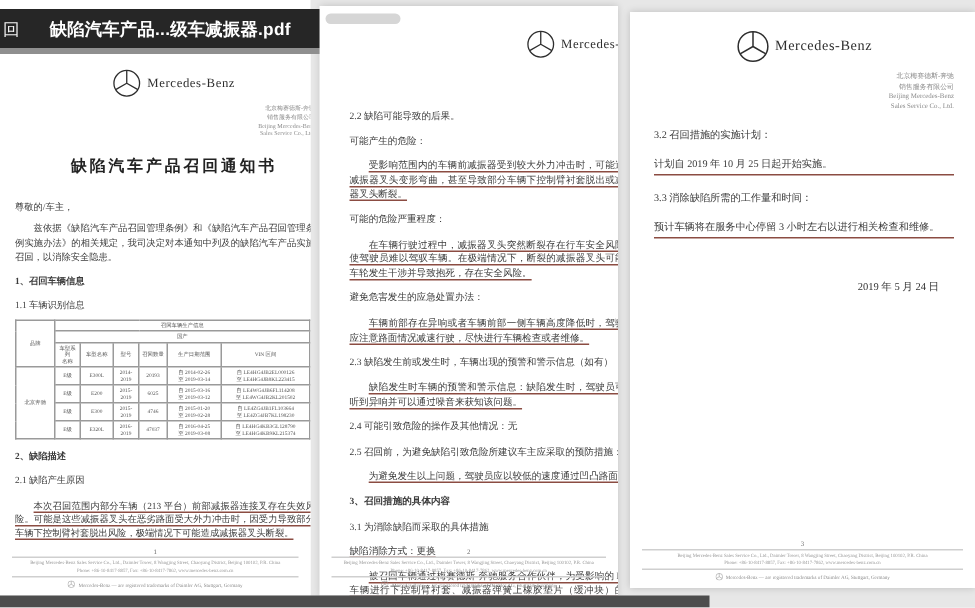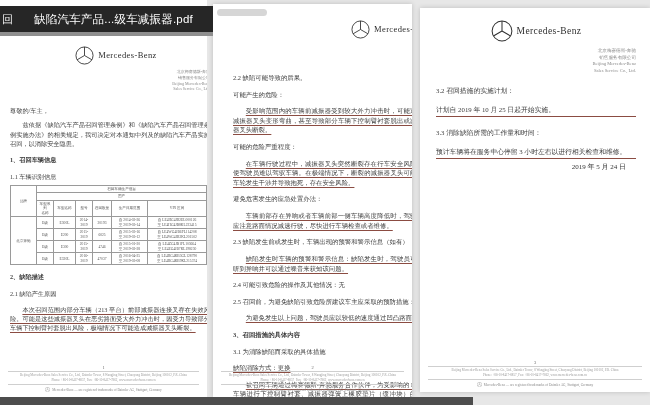--- a/index.html
+++ b/index.html
@@ -5,21 +5,21 @@
   html,body{margin:0;padding:0;}
   body{-webkit-text-size-adjust:none;}
   .screen{position:relative;width:650px;height:405px;background:#e7e7e7;overflow:hidden;
           font-family:"Liberation Serif","DejaVu Serif",serif;color:#3b3b3b;}
   
   .left-underlay{position:absolute;left:0;top:0;width:207px;height:397px;background:#ffffff;}
   .titlebar{position:absolute;left:0;top:6px;width:213px;height:26px;background:#262626;
             display:flex;align-items:center;font-family:"Liberation Sans",sans-serif;z-index:5;}
   .titlebar-strip{position:absolute;left:0;top:32px;width:213px;height:4px;background:#8f8f8f;z-index:5;}
   .back-btn{color:#f2f2f2;font-size:11px;margin-left:2px;width:16px;flex:0 0 auto;}
-  .pdf-title{color:#ffffff;font-weight:normal;font-size:11.5px;flex:1;text-align:center;
+  .pdf-title{color:#ffffff;font-weight:bold;font-size:11.5px;flex:1;text-align:center;
              white-space:nowrap;overflow:hidden;margin-right:4px;letter-spacing:.2px;}
   .bottombar{position:absolute;left:0;top:397px;width:473px;height:8px;background:#4d4d4d;z-index:6;}
   
   .page{position:absolute;background:#ffffff;overflow:hidden;box-shadow:0 0 5px rgba(0,0,0,.18);}
   .page1{left:0;top:36px;width:207px;height:361px;box-shadow:none;}
   .page2{left:213px;top:4px;width:199px;height:393px;}
   .page3{left:420px;top:8px;width:230px;height:384px;}
   .pill{position:absolute;left:4px;top:5px;width:50px;height:7px;border-radius:4px;background:#d6d6d6;}
   
   .logo-row{display:flex;align-items:center;justify-content:center;gap:4px;}
@@ -49,21 +49,21 @@
   .p2-inner{padding:16px 0 0 20px;width:222px;font-size:6.4px;line-height:1.5;}
   .p2-logo{justify-content:flex-start;margin-left:118px;}
   .p2-block{margin-top:7px;}
   .p2-first{margin-top:34px;}
   
   .p3-inner{padding:12px 14px 0 16px;font-size:6.8px;line-height:1.5;}
   .p3-company{margin-top:6px;font-size:4.6px;}
   .p3-sec{margin-top:11px;}
   .fill-u{border-bottom:1px solid #8b4c42;padding-bottom:1px;display:block;margin-top:9px;}
   .sig{ text-align:right;margin-top:30px;font-size:7.2px;color:#333;}
-  .sig-date{text-align:right;margin-top:3px;font-size:7px;color:#333;padding-right:10px;}
+  .sig-date{text-align:right;margin-top:27px;font-size:7px;color:#333;padding-right:10px;}
   svg.logo{flex:0 0 auto;}
 </style>
 </head>
 <body>
 
 <div class="screen">
 
   <div class="left-underlay"></div>
 
   <div class="page page1">
@@ -74,20 +74,21 @@
           <path d="M12 12 L12 1.2 M12 12 L2.65 17.4 M12 12 L21.35 17.4" stroke="#2e2e2e" stroke-width="1.1" fill="none"></path>
         </svg>
         <span class="brand-text">Mercedes-Benz</span>
       </div>
       <div class="company-block p1-company">
         <div>北京梅赛德斯-奔驰</div>
         <div>销售服务有限公司</div>
         <div>Beijing Mercedes-Benz</div>
         <div>Sales Service Co., Ltd.</div>
       </div>
+      <div class="doc-title">缺陷汽车产品召回通知书</div>
       <p class="p1-sal">尊敬的/车主，</p>
       <p class="p1-intro indent">兹依据《缺陷汽车产品召回管理条例》和《缺陷汽车产品召回管理条例实施办法》的相关规定，我司决定对本通知中列及的缺陷汽车产品实施召回，以消除安全隐患。</p>
       <p class="sec h-bold">1、召回车辆信息</p>
       <p class="sec">1.1 车辆识别信息</p>
 
       <table class="recall">
         <colgroup>
           <col style="width:26px">
             <col style="width:17px">
             <col style="width:22px">

